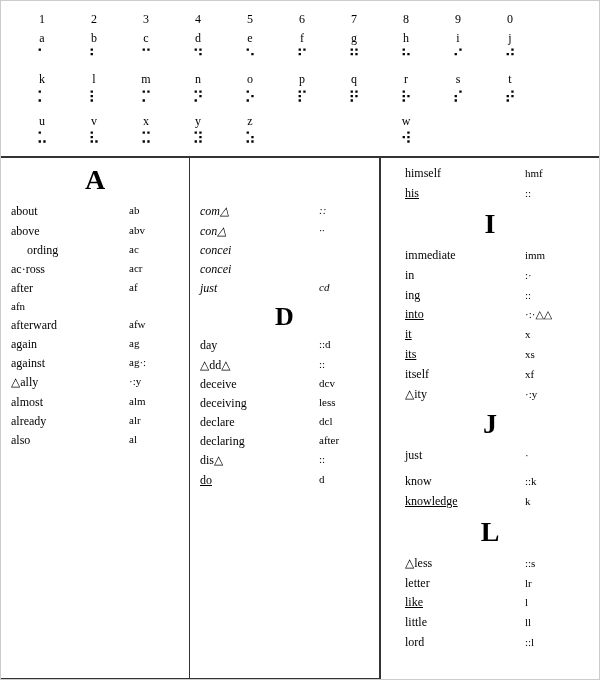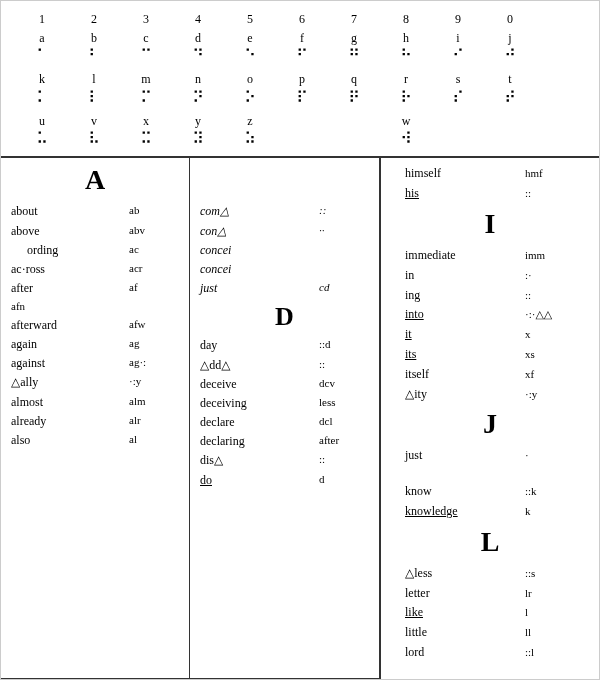--- a/index.html
+++ b/index.html
@@ -371,21 +371,21 @@
         <span class="dict-abbr">·:y</span>
       </div>
 
       <div class="section-header" style="font-size:28px; margin-top:4px;">J</div>
 
       <div class="dict-entry">
         <span class="dict-word">just</span>
         <span class="dict-abbr">·</span>
       </div>
 
-      <div style="margin-top: 16px;">
+      <div style="margin-top: 6px;">
         <div class="dict-entry">
           <span class="dict-word">know</span>
           <span class="dict-abbr">::k</span>
         </div>
         <div class="dict-entry">
           <span class="dict-word underline">knowledge</span>
           <span class="dict-abbr">k</span>
         </div>
       </div>
 

